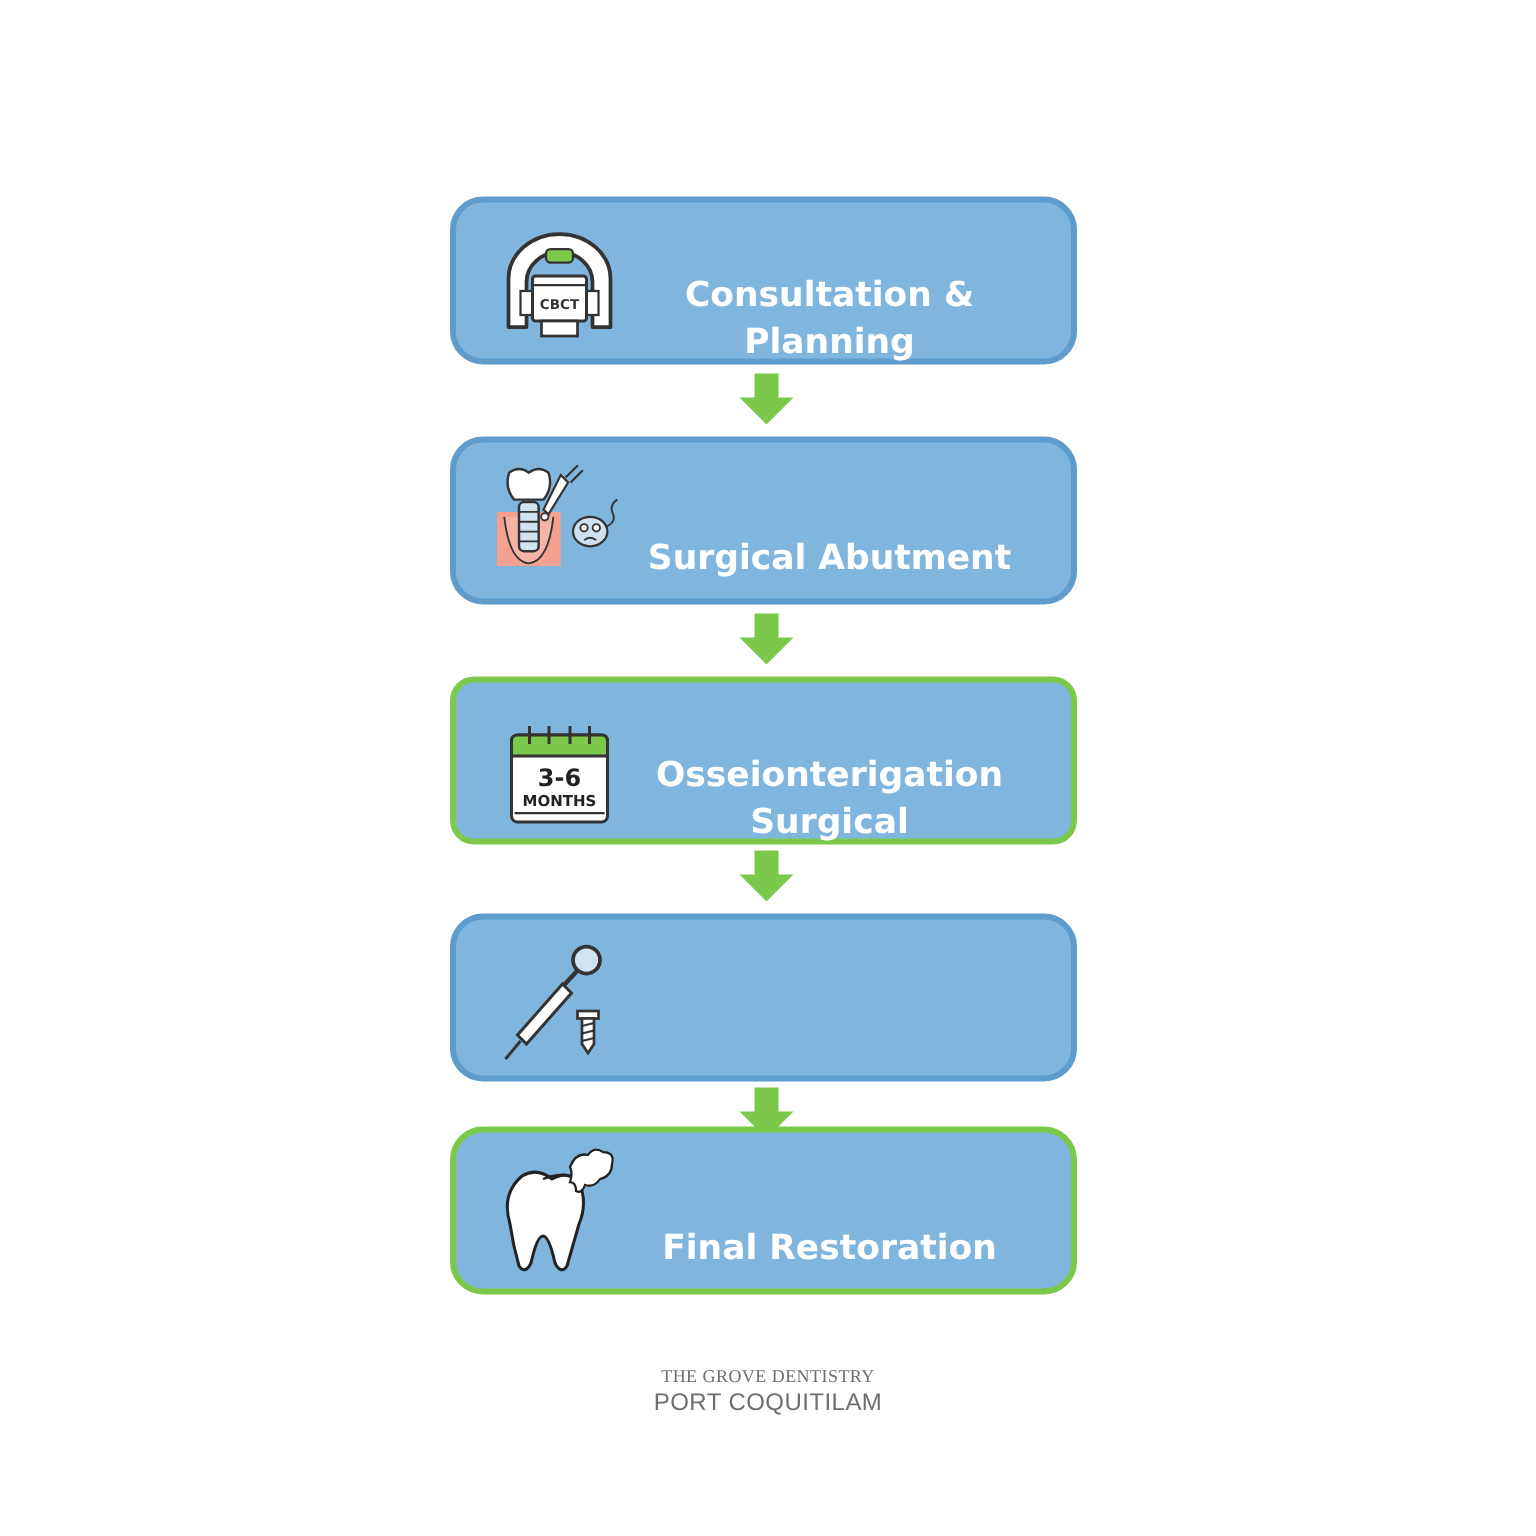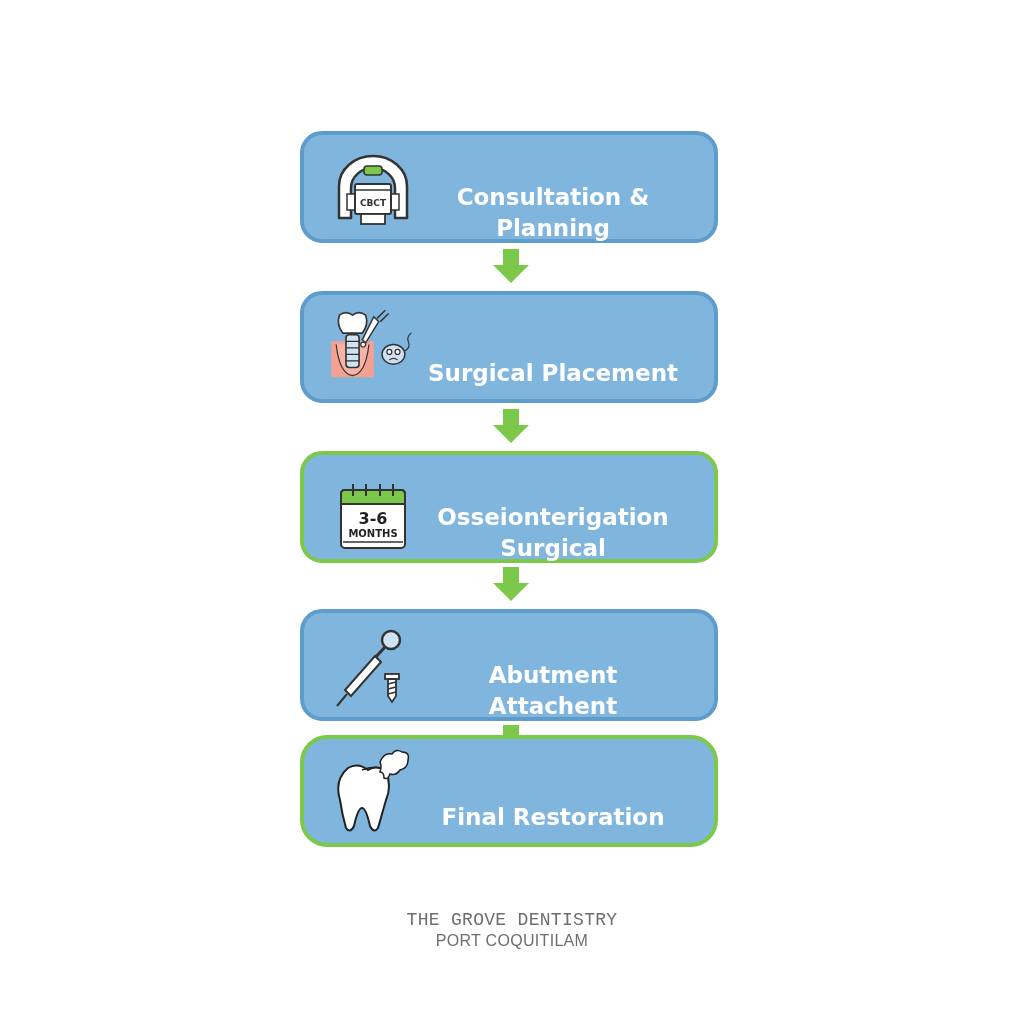--- a/index.html
+++ b/index.html
@@ -66,22 +66,22 @@
     }
     .footer {
       position: absolute;
       left: 0;
       width: 1024px;
       top: 910px;
       text-align: center;
       color: #6e6e6e;
     }
     .footer .name {
-      font-family: Liberation Mono, monospace;
-      font-size: 18px;
+      font-family: Liberation Serif, serif;
+      font-size: 12px;
       letter-spacing: 0.3px;
       display: block;
     }
     .footer .loc {
       font-family: "Liberation Sans", sans-serif;
       font-size: 16px;
       letter-spacing: 0.3px;
       display: block;
       margin-top: 2px;
     }
@@ -125,30 +125,30 @@
         <path d="M56 8 L62 14 L46 40 L42 36 Z" fill="#fff" stroke="#333" stroke-width="1.8"></path>
         <path d="M60 10 L70 0 M64 14 L74 4" stroke="#333" stroke-width="1.8"></path>
         <circle cx="43" cy="42" r="3" fill="#fff" stroke="#333" stroke-width="1.5"></circle>
         <ellipse cx="80" cy="54" rx="14" ry="12" fill="#cfe0f2" stroke="#333" stroke-width="1.8"></ellipse>
         <circle cx="75" cy="51" r="3" fill="#fff" stroke="#333" stroke-width="1.5"></circle>
         <circle cx="85" cy="51" r="3" fill="#fff" stroke="#333" stroke-width="1.5"></circle>
         <path d="M75 61 Q80 57 85 61" fill="none" stroke="#333" stroke-width="1.5"></path>
         <path d="M93 50 Q102 46 98 38 Q96 32 102 28" fill="none" stroke="#333" stroke-width="1.5"></path>
       </svg>
     </div>
-    <div class="step-label">Surgical Placement</div>
+    <div class="step-label">Surgical Abutment</div>
   </div>
 
   <div class="arrow" style="top:276px;">
     <svg width="40" height="38" viewBox="0 0 40 38">
         <path d="M12 2 H28 V18 H38 L20 36 L2 18 H12 Z" fill="#7cc84a"></path>
       </svg>
   </div>
 
-  <div class="step green" style="top:320px;">
+  <div class="step green" style="top:320px;border-radius:16px;">
     <div class="step-icon">
       <svg width="72" height="72" viewBox="0 0 72 72">
         <rect x="4" y="10" width="64" height="58" rx="4" fill="#ffffff" stroke="#333" stroke-width="2"></rect>
         <path d="M4 14 Q4 10 8 10 H64 Q68 10 68 14 V24 H4 Z" fill="#7cc84a" stroke="#333" stroke-width="2"></path>
         <line x1="16" y1="4" x2="16" y2="16" stroke="#333" stroke-width="2"></line>
         <line x1="29" y1="4" x2="29" y2="16" stroke="#333" stroke-width="2"></line>
         <line x1="43" y1="4" x2="43" y2="16" stroke="#333" stroke-width="2"></line>
         <line x1="56" y1="4" x2="56" y2="16" stroke="#333" stroke-width="2"></line>
         <line x1="6" y1="62" x2="66" y2="62" stroke="#333" stroke-width="1.5"></line>
         <text x="36" y="44" text-anchor="middle" font-family="DejaVu Sans, sans-serif" font-size="16" font-weight="bold" fill="#222">3-6</text>
@@ -170,30 +170,29 @@
       <svg width="84" height="84" viewBox="0 0 84 84">
         <circle cx="60" cy="14" r="9" fill="#cfe3f3" stroke="#333" stroke-width="2.5"></circle>
         <line x1="54" y1="21" x2="42" y2="34" stroke="#333" stroke-width="3"></line>
         <path d="M44 30 L50 36 L20 70 L14 64 Z" fill="#ffffff" stroke="#333" stroke-width="2"></path>
         <line x1="16" y1="68" x2="6" y2="80" stroke="#333" stroke-width="2"></line>
         <rect x="54" y="48" width="14" height="5" fill="#fff" stroke="#333" stroke-width="1.8"></rect>
         <path d="M57 53 H65 V70 L61 76 L57 70 Z" fill="#fff" stroke="#333" stroke-width="1.8"></path>
         <path d="M57 58 L65 56 M57 63 L65 61 M57 68 L65 66" stroke="#333" stroke-width="1.4"></path>
       </svg>
     </div>
-    <div class="step-label">Abutment Attachent</div>
   </div>
 
   <div class="arrow" style="top:592px;">
     <svg width="40" height="38" viewBox="0 0 40 38">
         <path d="M12 2 H28 V18 H38 L20 36 L2 18 H12 Z" fill="#7cc84a"></path>
       </svg>
   </div>
 
-  <div class="step green" style="top:604px;border-radius:27px;">
+  <div class="step green" style="top:620px;">
     <div class="step-icon">
       <svg width="90" height="92" viewBox="0 0 90 92">
         <path d="M20 24 Q30 18 40 26 Q50 20 58 28 Q64 42 58 56 Q54 70 50 84 Q46 90 42 82 Q38 64 34 64 Q30 64 26 82 Q22 90 18 84 Q14 70 12 56 Q6 36 20 24 Z" fill="#ffffff" stroke="#222" stroke-width="2"></path>
         <path d="M34 26 Q44 22 52 24" fill="none" stroke="#222" stroke-width="1.5"></path>
         <path d="M52 18 Q56 8 64 10 Q68 4 74 8 Q82 8 80 16 Q80 24 72 26 Q68 32 62 30 Q60 36 56 34 Q56 28 52 28 Q54 22 52 18 Z" fill="#ffffff" stroke="#222" stroke-width="1.5"></path>
       </svg>
     </div>
     <div class="step-label">Final Restoration</div>
   </div>
 

